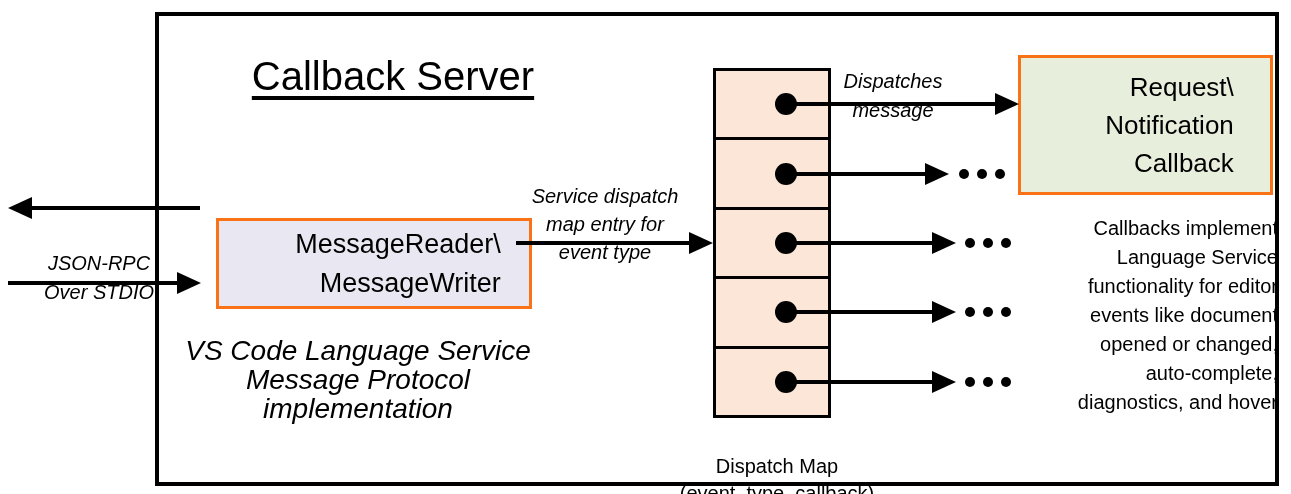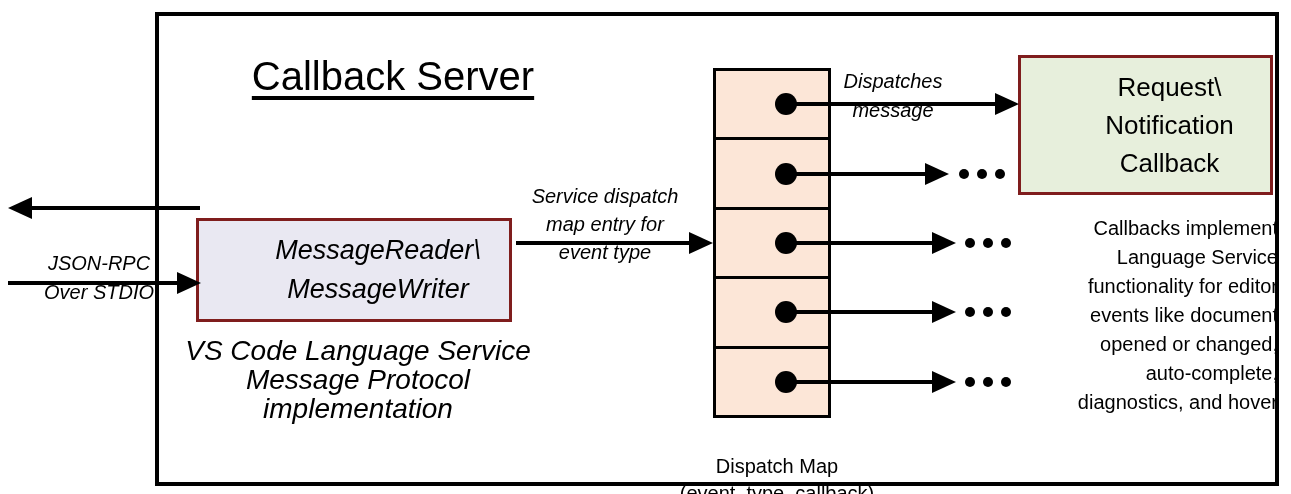--- a/index.html
+++ b/index.html
@@ -13,26 +13,26 @@
   .outer-box {
     left:155px; top:12px; width:1124px; height:474px;
     border:4px solid #000; box-sizing:border-box; background:transparent;
   }
   .title {
     left:226px; top:52px; width:334px; text-align:center;
     font-size:40px; line-height:48px; text-decoration:underline;
     text-underline-offset:6px;
   }
   .box {
-    box-sizing:border-box; border:3px solid #7f1d1d;
-    display:flex; align-items:center; justify-content:center; text-align:center;padding-left:48px;
+    box-sizing:border-box; border:3px solid #f97316;
+    display:flex; align-items:center; justify-content:center; text-align:right;padding-left:48px;
   }
   .reader-box {
-    left:196px; top:193px; width:316px; height:104px;
-    background:#e9e8f2; font-size:27px; line-height:39px;font-style:italic;
+    left:216px; top:193px; width:316px; height:91px;
+    background:#e9e8f2; font-size:27px; line-height:39px;
   }
   .callback-box {
     left:1018px; top:30px; width:255px; height:140px;
     background:#e7efdc; font-size:26px; line-height:38px;
   }
   .reader-caption {
     left:168px; top:311px; width:380px; text-align:center;
     font-size:28px; line-height:29px;font-style:italic;
   }
   .dm-caption {

